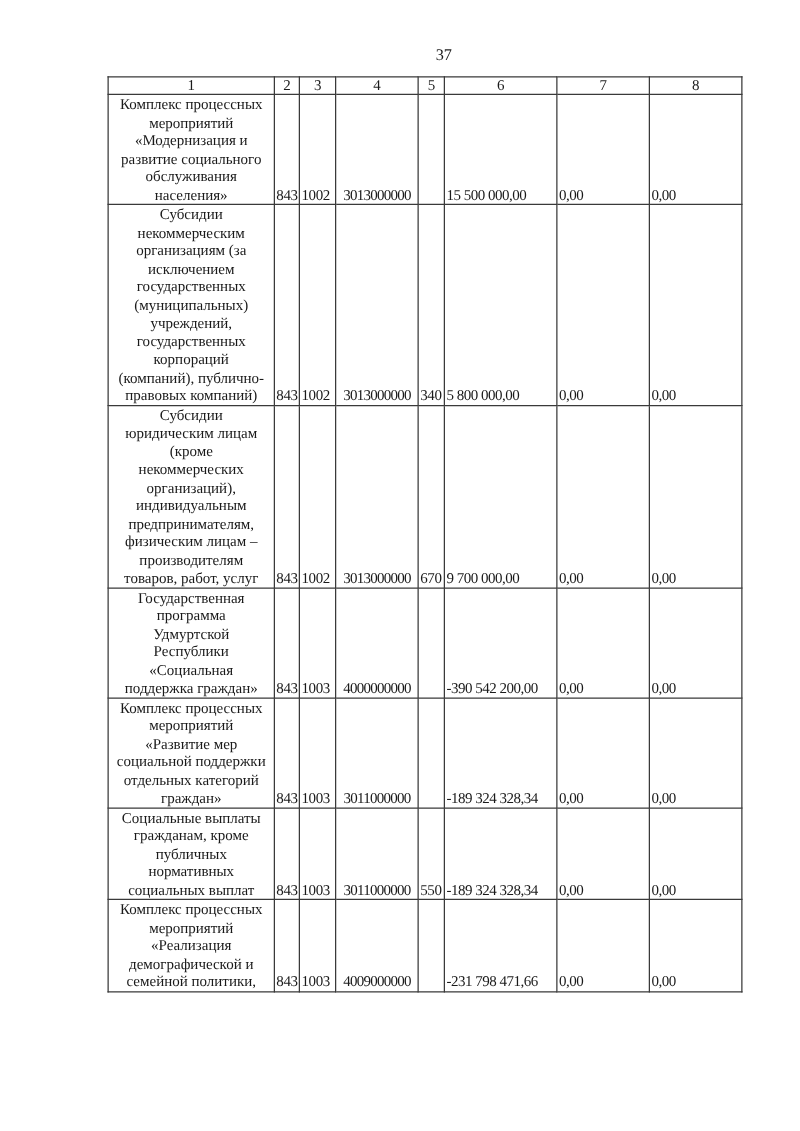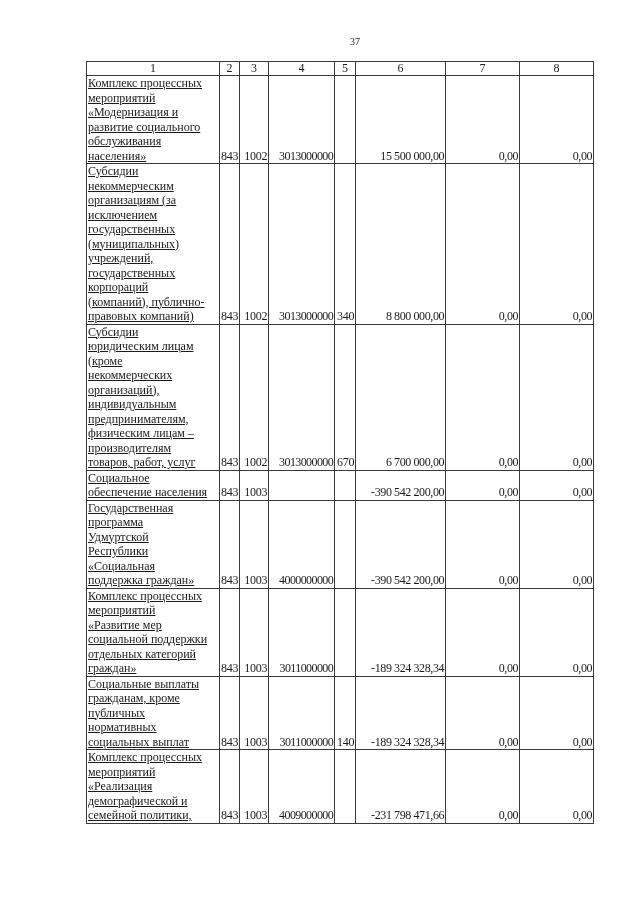--- a/index.html
+++ b/index.html
@@ -3,41 +3,41 @@
 <meta charset="utf-8">
 <style>
   html, body { margin: 0; padding: 0; background: #ffffff; }
   body {
     width: 640px; height: 905px; position: relative; overflow: hidden;
     font-family: "Liberation Serif", "DejaVu Serif", serif;
     color: #1a1a1a;
   }
   .page-number {
     position: absolute; top: 36px; left: 340px; width: 30px; text-align: center;
-    font-size: 10px;
+    font-size: 13px;
   }
   table.budget {
     position: absolute; top: 61px; left: 86px;
     border-collapse: collapse;
     table-layout: fixed;
     font-size: 12px;
     line-height: 14.5px;
   }
   table.budget td, table.budget th {
     border: 1px solid #3a3a3a;
     padding: 0 1px;
     vertical-align: bottom;
     font-weight: normal;
     overflow: hidden;
   }
   table.budget th { text-align: center; height: 13px; line-height: 13px; vertical-align: middle; }
-  td.name { text-align: left; padding-left: 4px; white-space: pre-line; text-decoration: underline; }
-  td.num { text-align: right; white-space: nowrap; letter-spacing: -0.3px; }
-  td.code { text-align: right; white-space: nowrap; letter-spacing: -0.6px; }
-  td.money { text-align: right; white-space: nowrap; letter-spacing: -0.4px; padding-right: 0; font-family: Liberation Serif, serif; }
+  td.name { text-align: center; padding-left: 4px; white-space: pre-line; }
+  td.num { text-align: left; white-space: nowrap; letter-spacing: -0.3px; }
+  td.code { text-align: center; white-space: nowrap; letter-spacing: -0.6px; }
+  td.money { text-align: left; white-space: nowrap; letter-spacing: -0.4px; padding-right: 0; font-family: Liberation Serif, serif; }
   .c1 { width: 133px; }
   .c2 { width: 20px; }
   .c3 { width: 29px; }
   .c4 { width: 66px; }
   .c5 { width: 21px; }
   .c6 { width: 90px; }
   .c7 { width: 74px; }
   .c8 { width: 74px; }
 </style>
 </head>
@@ -93,51 +93,40 @@
 (муниципальных)
 учреждений,
 государственных
 корпораций
 (компаний), публично-
 правовых компаний)</td>
     <td class="num">843</td>
     <td class="num">1002</td>
     <td class="code">3013000000</td>
     <td class="num">340</td>
-    <td class="money">8 800 000,00</td>
+    <td class="money">5 800 000,00</td>
     <td class="money">0,00</td>
     <td class="money">0,00</td>
   </tr>
       <tr style="height: 146px;">
     <td class="name">Субсидии
 юридическим лицам
 (кроме
 некоммерческих
 организаций),
 индивидуальным
 предпринимателям,
 физическим лицам –
 производителям
 товаров, работ, услуг</td>
     <td class="num">843</td>
     <td class="num">1002</td>
     <td class="code">3013000000</td>
     <td class="num">670</td>
-    <td class="money">6 700 000,00</td>
-    <td class="money">0,00</td>
-    <td class="money">0,00</td>
-  </tr>
-      <tr style="height: 29px;">
-    <td class="name">Социальное
-обеспечение населения</td>
-    <td class="num">843</td>
-    <td class="num">1003</td>
-    <td class="code"></td>
-    <td class="num"></td>
-    <td class="money">-390 542 200,00</td>
+    <td class="money">9 700 000,00</td>
     <td class="money">0,00</td>
     <td class="money">0,00</td>
   </tr>
       <tr style="height: 87px; padding-left: 28px;">
     <td class="name">Государственная
 программа
 Удмуртской
 Республики
 «Социальная
 поддержка граждан»</td>
@@ -166,21 +155,21 @@
   </tr>
       <tr style="height: 72px;">
     <td class="name">Социальные выплаты
 гражданам, кроме
 публичных
 нормативных
 социальных выплат</td>
     <td class="num">843</td>
     <td class="num">1003</td>
     <td class="code">3011000000</td>
-    <td class="num">140</td>
+    <td class="num">550</td>
     <td class="money">-189 324 328,34</td>
     <td class="money">0,00</td>
     <td class="money">0,00</td>
   </tr>
       <tr style="height: 73px;">
     <td class="name">Комплекс процессных
 мероприятий
 «Реализация
 демографической и
 семейной политики,</td>

